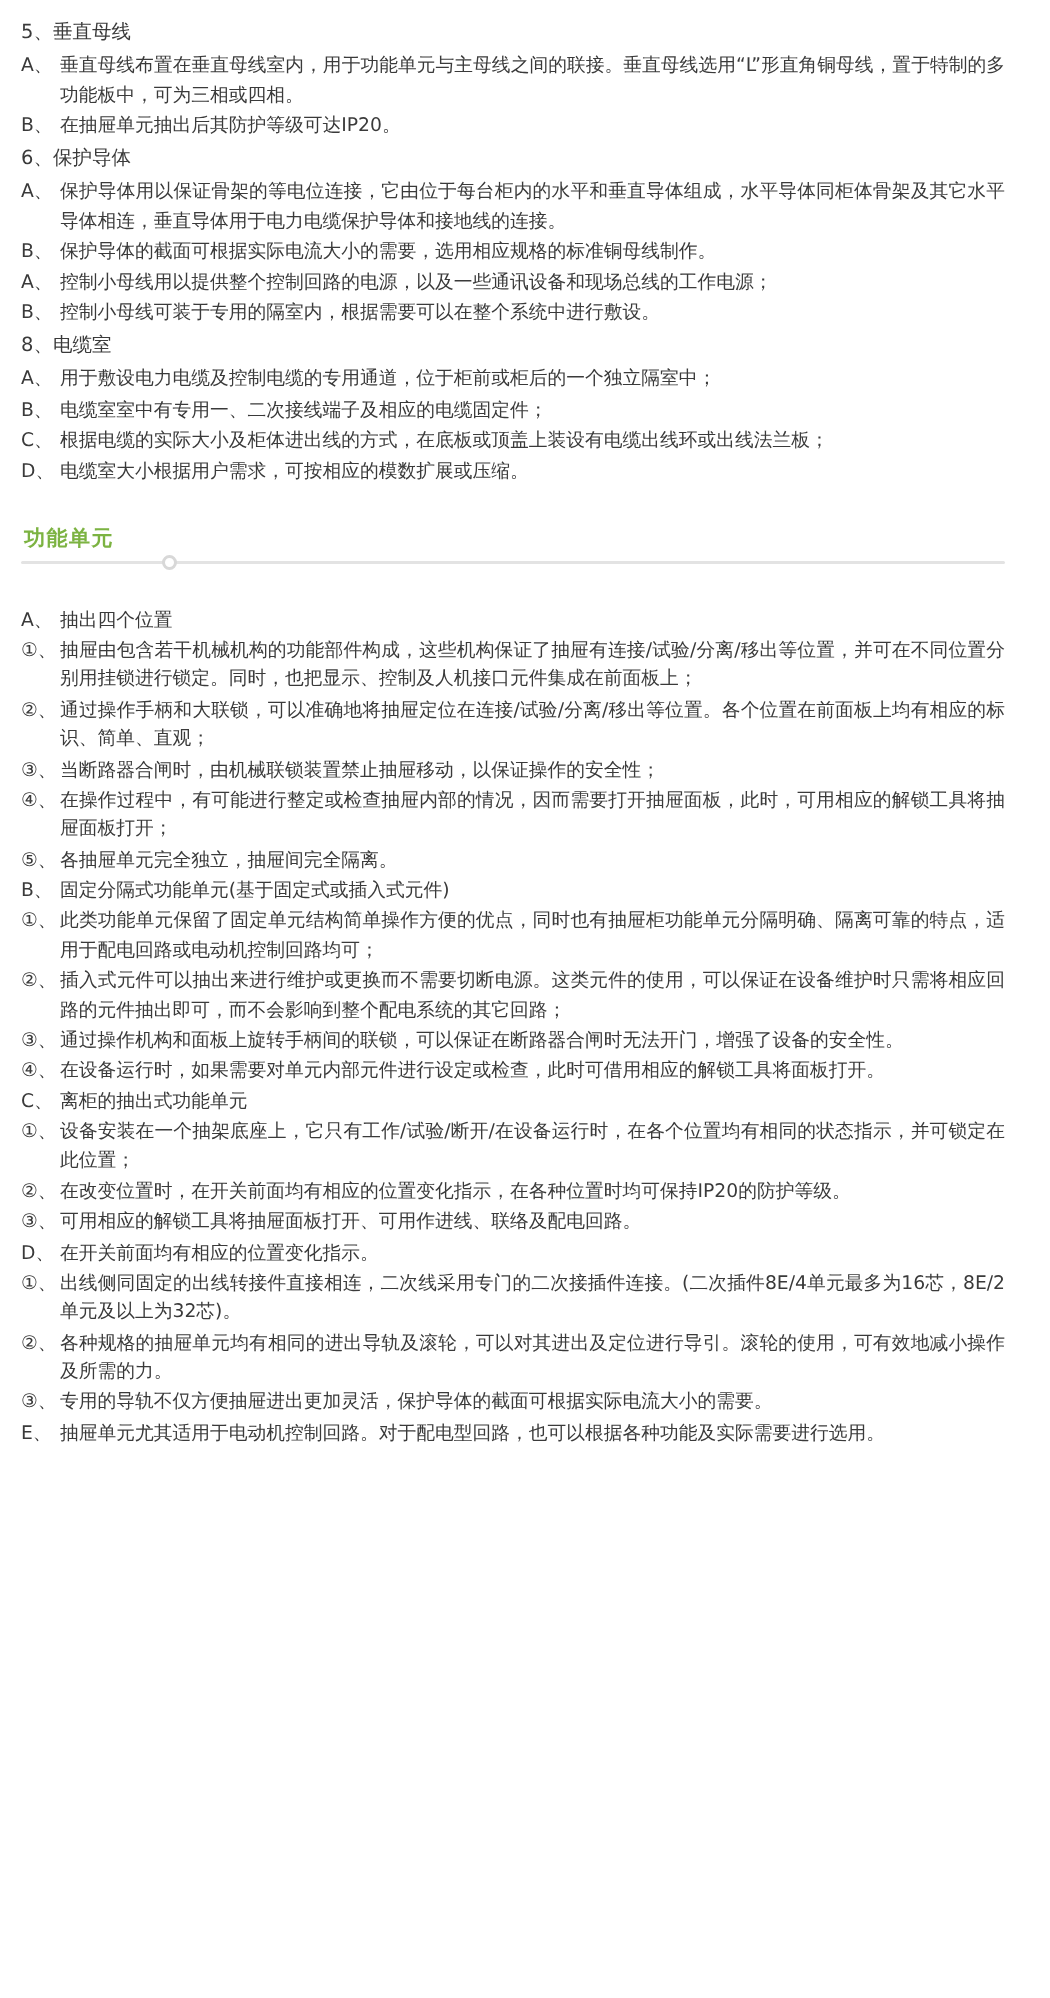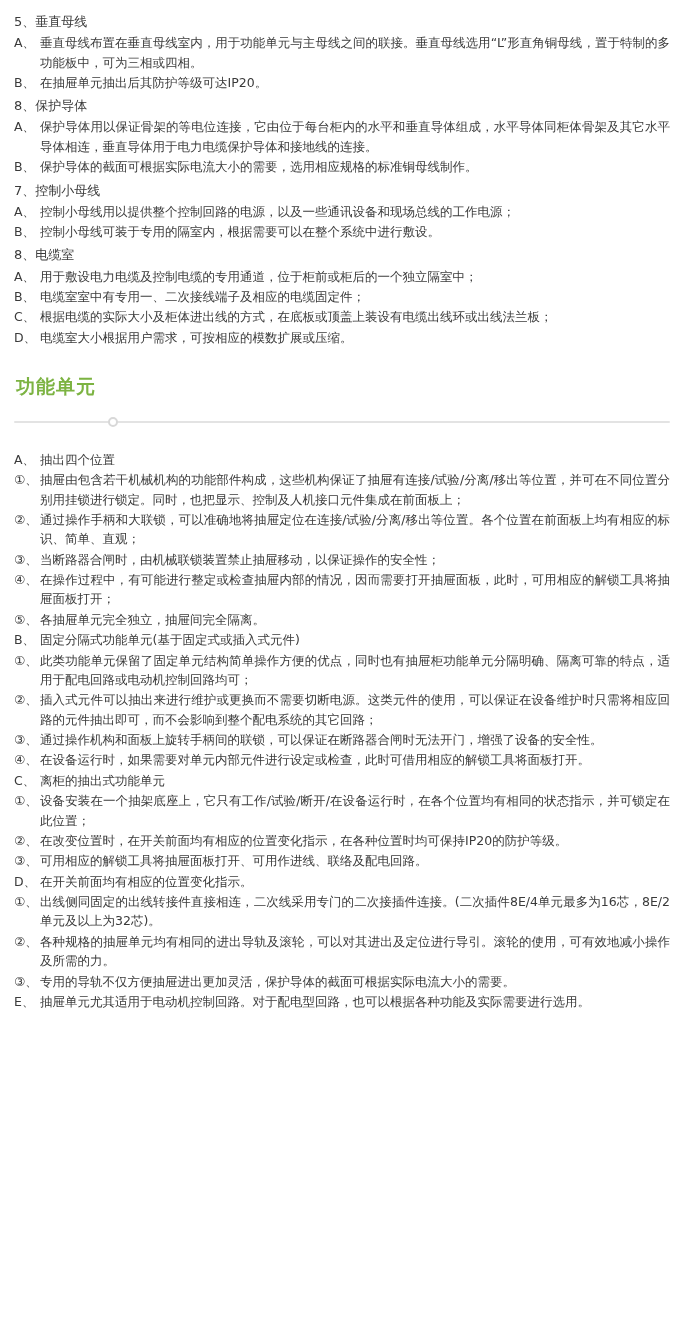--- a/index.html
+++ b/index.html
@@ -45,24 +45,24 @@
   .indent-2 .mk { width: 24px; }
   .sec-head.lvl1 {
     margin-top: 4px;
   }
   .divider-block {
     margin: 28px 0 22px 0;
     position: relative;
   }
   .heading-green {
     color: #7cb342;
-    font-size: 19px;
+    font-size: 14px;
     font-weight: bold;
     letter-spacing: 1px;
-    margin: 0 0 18px 2px;
+    margin: 0 0 1px 2px;
     line-height: 1.2;
   }
   .rule-wrap {
     position: relative;
     height: 12px;
     margin-bottom: 2px;
   }
   .rule-line {
     position: absolute;
     left: 0;
@@ -92,30 +92,29 @@
   <div id="top-sections">
       <div class="sec-head lvl1">5、垂直母线</div>
       <div class="para indent-1">
         <span class="mk">A、</span>
         <span class="tx">垂直母线布置在垂直母线室内，用于功能单元与主母线之间的联接。垂直母线选用“L”形直角铜母线，置于特制的多功能板中，可为三相或四相。</span>
       </div>
       <div class="para indent-1">
         <span class="mk">B、</span>
         <span class="tx">在抽屉单元抽出后其防护等级可达IP20。</span>
       </div>
-      <div class="sec-head lvl1">8、保护导体</div>
+      <div class="sec-head lvl1">6、保护导体</div>
       <div class="para indent-1">
         <span class="mk">A、</span>
         <span class="tx">保护导体用以保证骨架的等电位连接，它由位于每台柜内的水平和垂直导体组成，水平导体同柜体骨架及其它水平导体相连，垂直导体用于电力电缆保护导体和接地线的连接。</span>
       </div>
       <div class="para indent-1">
         <span class="mk">B、</span>
         <span class="tx">保护导体的截面可根据实际电流大小的需要，选用相应规格的标准铜母线制作。</span>
       </div>
-      <div class="sec-head lvl1">7、控制小母线</div>
       <div class="para indent-1">
         <span class="mk">A、</span>
         <span class="tx">控制小母线用以提供整个控制回路的电源，以及一些通讯设备和现场总线的工作电源；</span>
       </div>
       <div class="para indent-1">
         <span class="mk">B、</span>
         <span class="tx">控制小母线可装于专用的隔室内，根据需要可以在整个系统中进行敷设。</span>
       </div>
       <div class="sec-head lvl1">8、电缆室</div>
       <div class="para indent-1">

